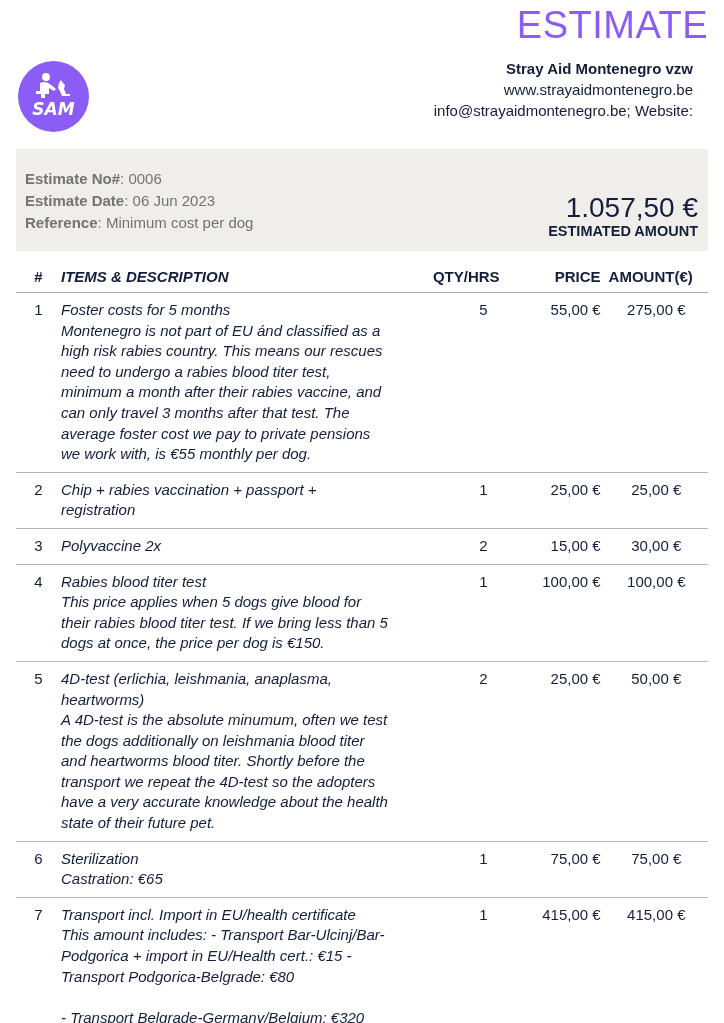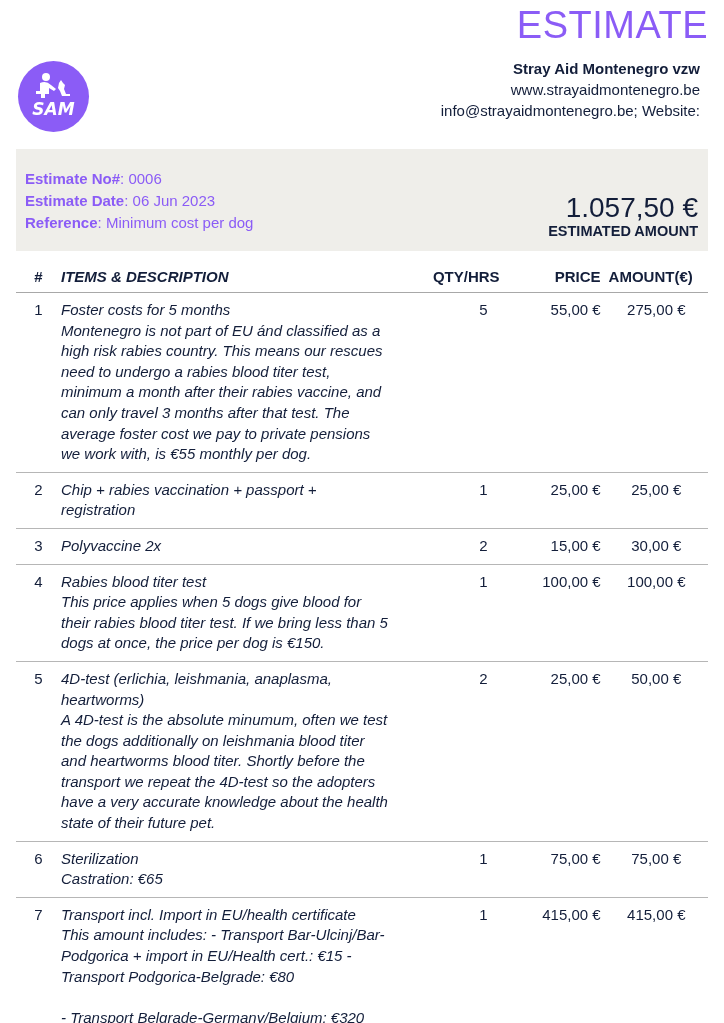--- a/index.html
+++ b/index.html
@@ -10,29 +10,29 @@
     .logo {
       position: absolute; left: 18px; top: 61px; width: 71px; height: 71px;
       border-radius: 50%; background: #8b5cf6; font-style: italic;
     }
     .logo svg { position: absolute; left: 0; top: 0; }
     .title {
       position: absolute; right: 16px; top: 4px; font-size: 38px; letter-spacing: 0.5px;
       color: #8b5cf6; font-weight: 400;
     }
     .company {
-      position: absolute; right: 24px; top: 58px; text-align: right; font-size: 15px; line-height: 21px;
+      position: absolute; right: 31px; top: 58px; text-align: right; font-size: 15px; line-height: 21px;
       color: #131e3a;
       margin-left: 48px;
     }
     .company .name { font-weight: 700; }
     .meta-box {
       position: absolute; left: 16px; top: 149px; width: 692px; height: 102px; background: #efeeea;
     }
-    .meta-left { position: absolute; left: 9px; top: 19px; font-size: 15px; line-height: 22px; color: #8b5cf6; }
+    .meta-left { position: absolute; left: 9px; top: 19px; font-size: 15px; line-height: 22px; color: #737373; }
     .meta-left b { font-weight: 700; }
     .meta-right { position: absolute; right: 10px; top: 44px; text-align: right; color: #131e3a; }
     .meta-right .amount { font-size: 28px; line-height: 30px; }
     .meta-right .amount-label { font-size: 14.5px; font-weight: 700; margin-top: 0; }
     table.items {
       position: absolute; left: 16px; top: 263px; width: 692px; border-collapse: collapse;
       font-size: 15px; color: #131e3a;
     }
     table.items th {
       font-weight: 700; font-size: 15px; padding: 5px 4px 7px 4px; text-align: left;

